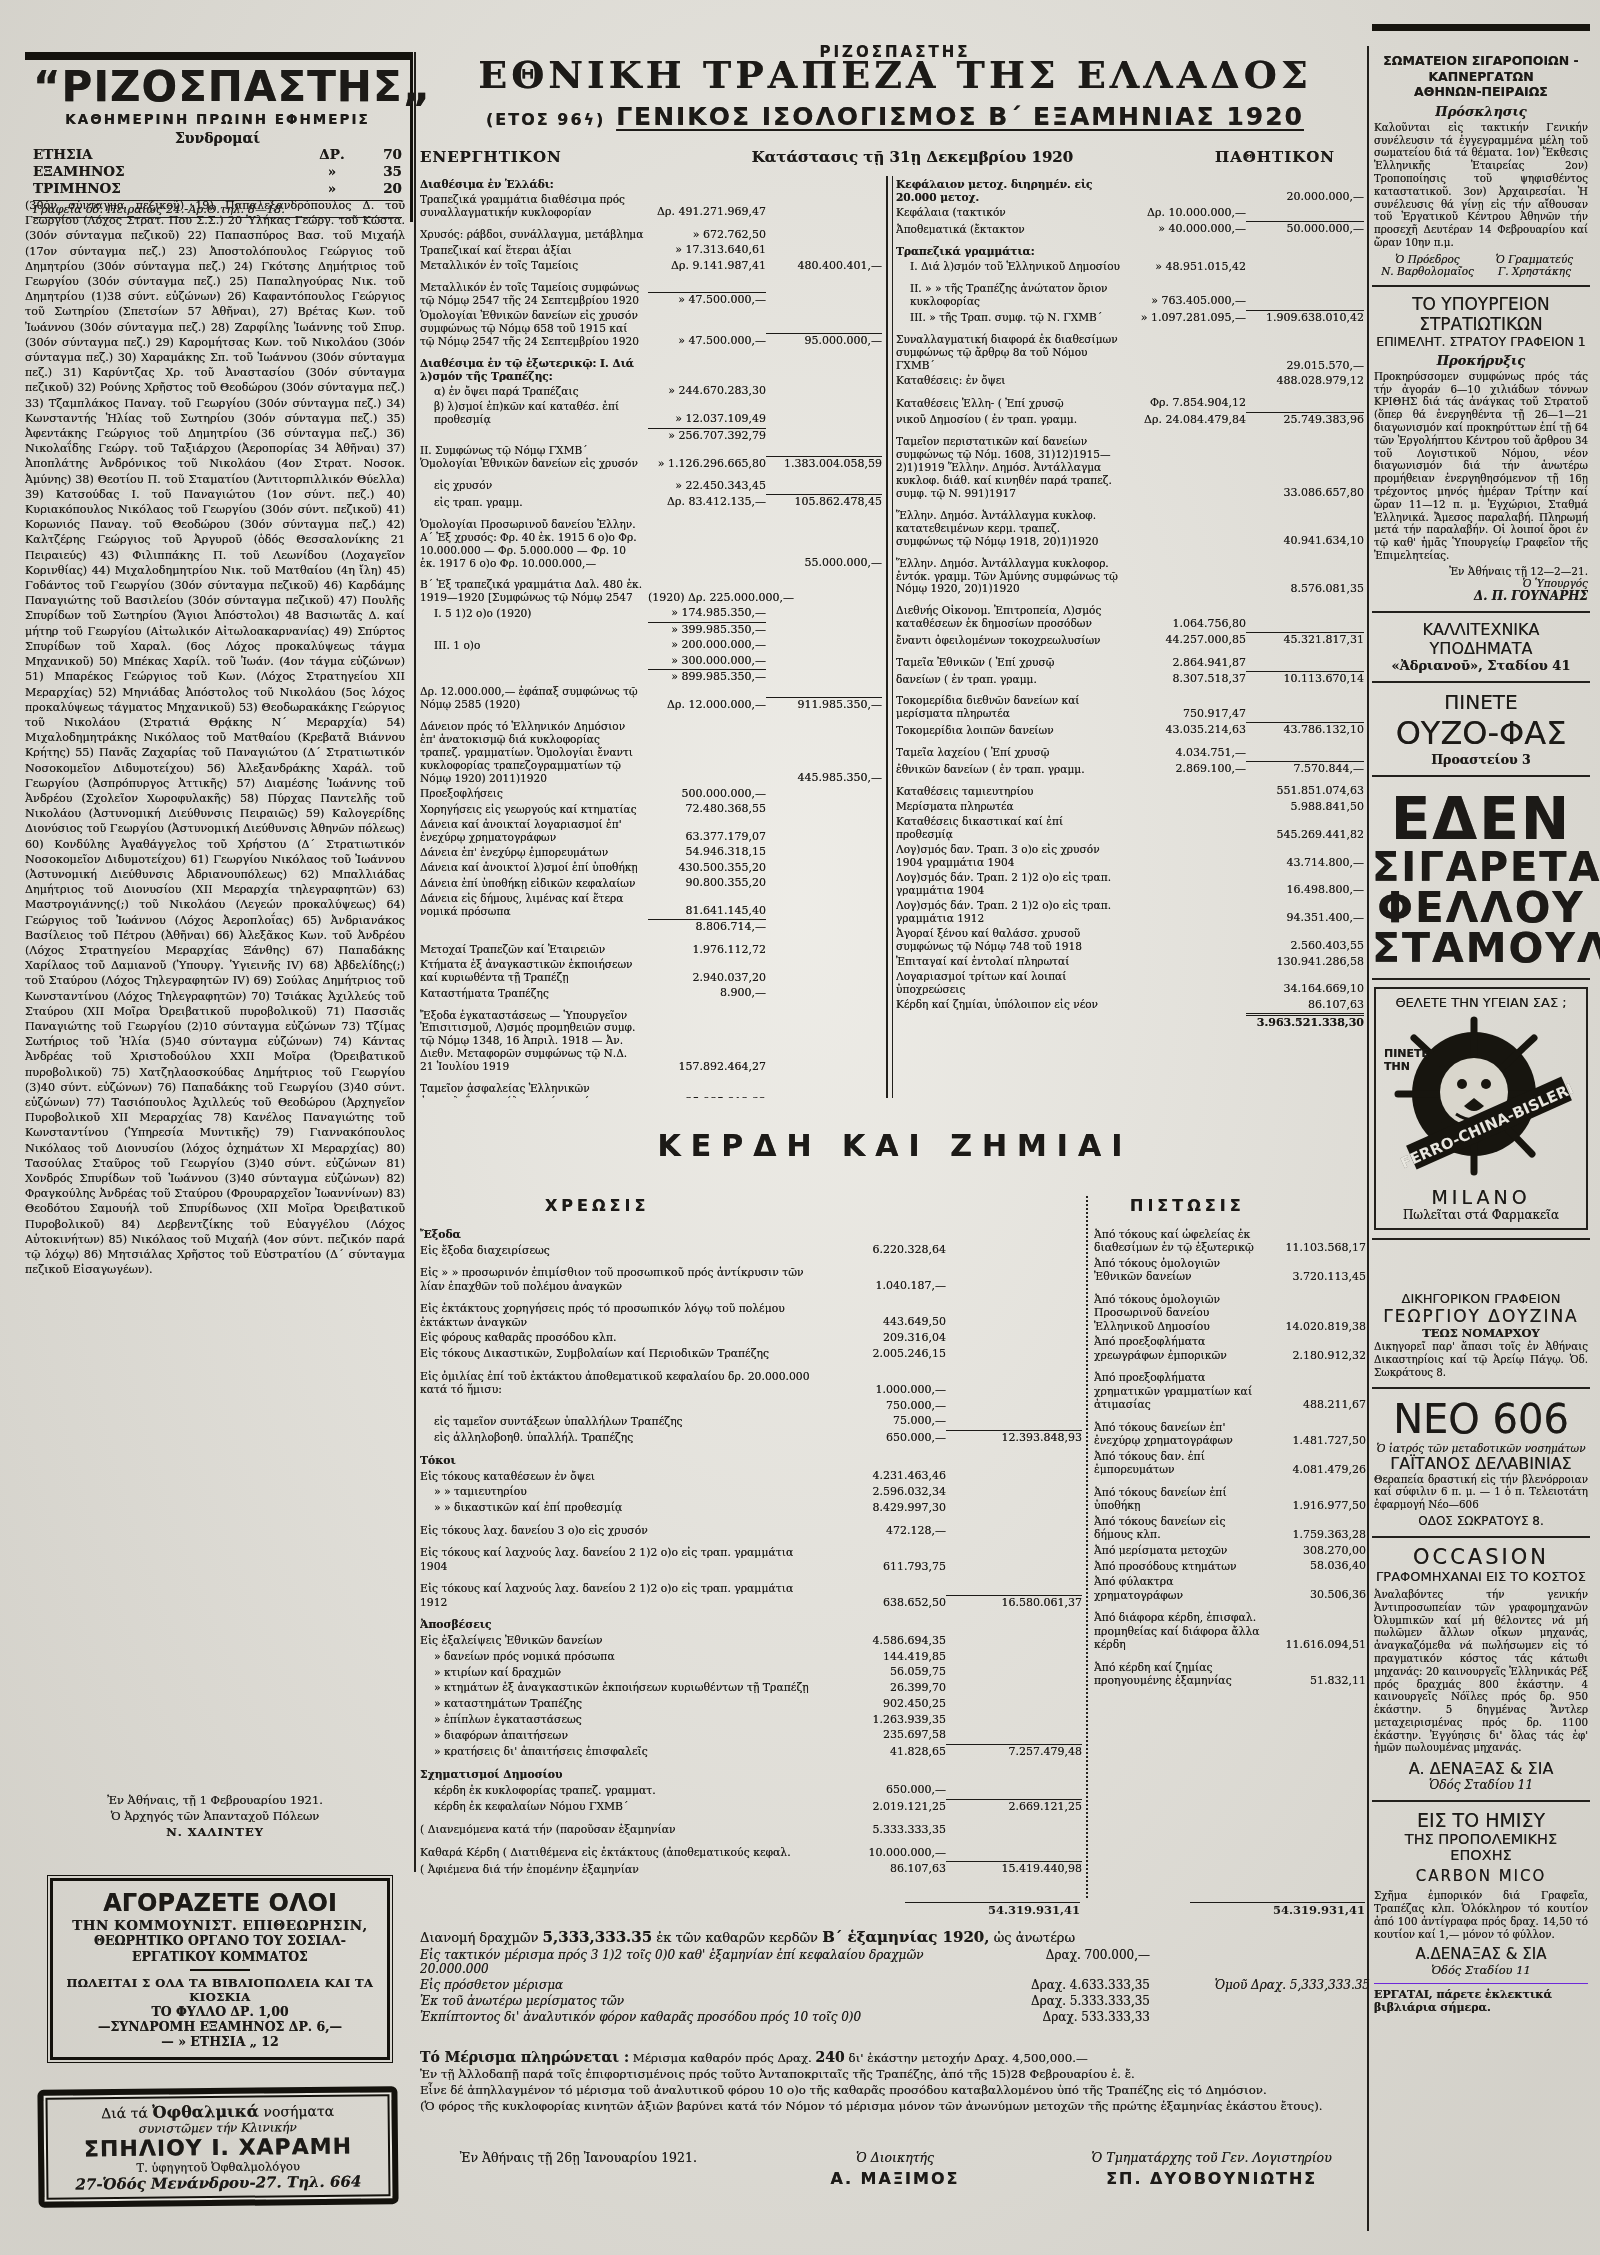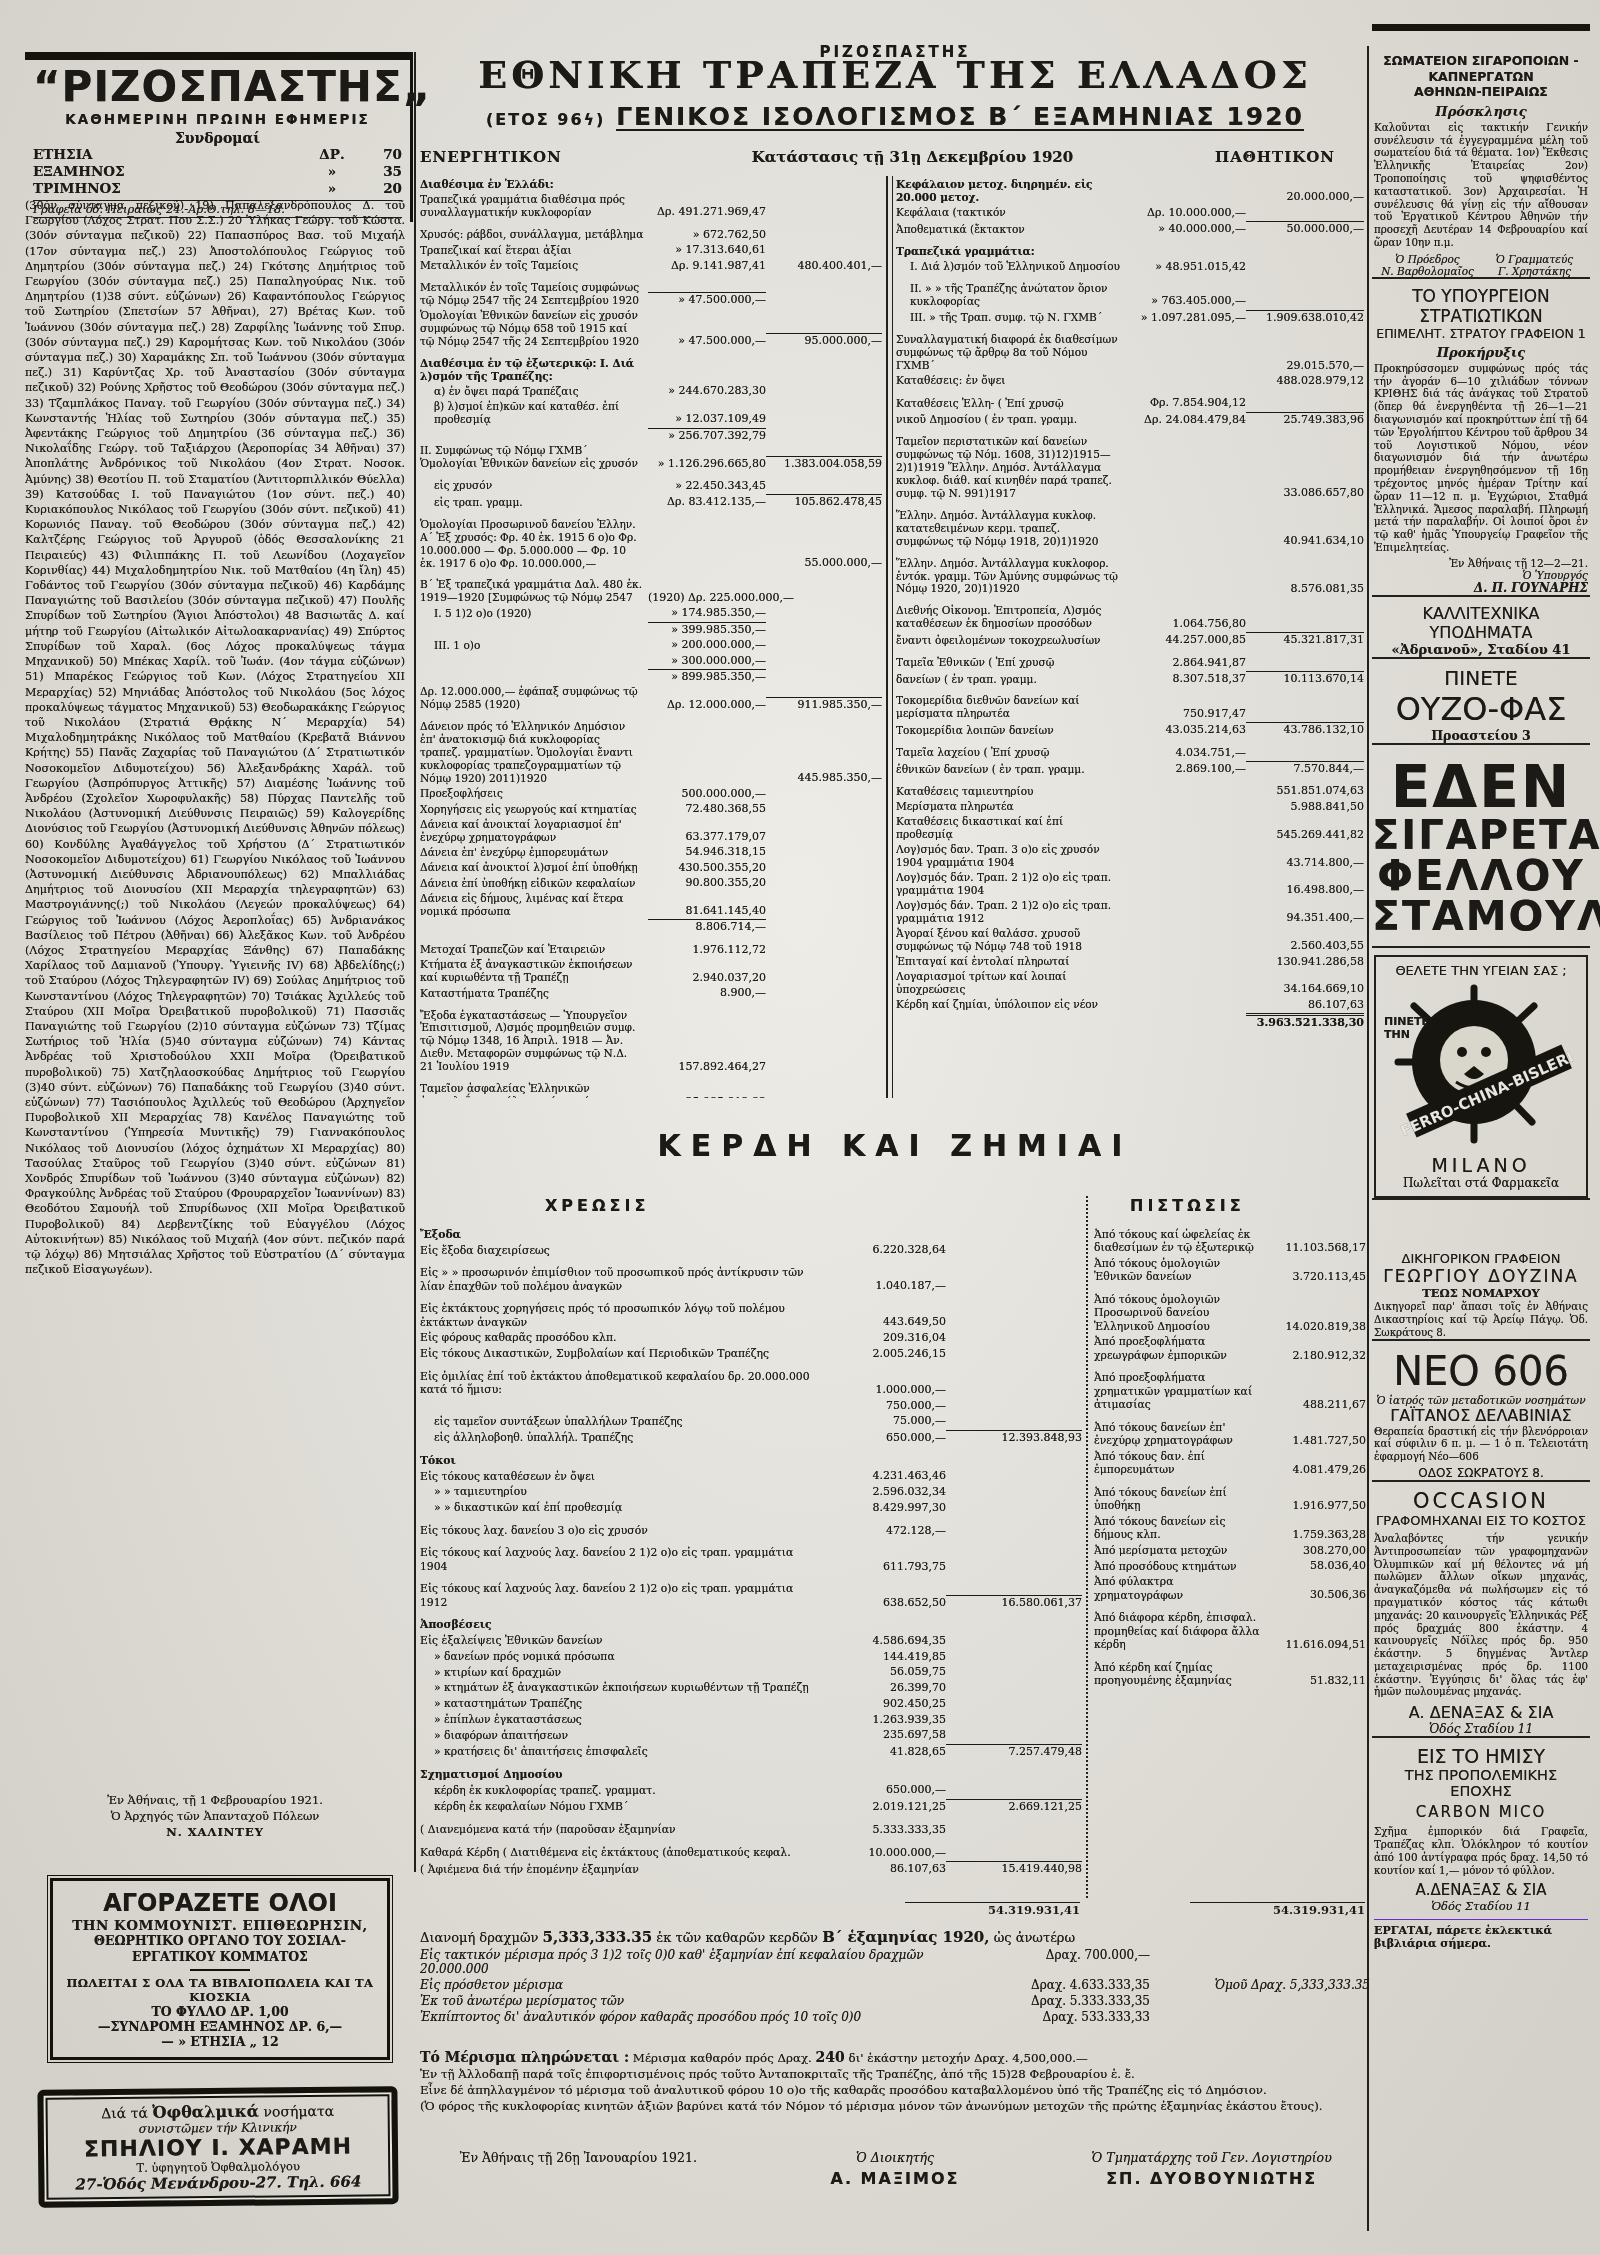--- a/index.html
+++ b/index.html
@@ -84,21 +84,21 @@
   #dist .dr .v{width:170px;text-align:right;white-space:nowrap;}
   #dist .dr .o{width:220px;text-align:right;font-style:italic;white-space:nowrap;}
   #notes{left:420px;top:2048px;width:950px;font-size:11.8px;line-height:1.35;}
   #notes .n1 b{font-size:14px;}
   #sigs{left:420px;top:2142px;width:950px;display:flex;font-size:12.5px;margin-top:8px;}
   #sigs .s{flex:1;text-align:center;}
   #sigs .role{font-style:italic;}
   #sigs .nm{font-family:"DejaVu Sans",sans-serif;font-weight:bold;font-size:16px;letter-spacing:2px;margin-top:4px;}
   
   #right-col{left:1372px;top:46px;width:218px;}
-  .rc{border-bottom:2px solid #22201c;padding:7px 2px 0 2px;}
+  .rc{border-bottom:2px solid #22201c;padding:7px 2px 8px 2px;}
   .rc .t1{font-family:"DejaVu Sans",sans-serif;font-weight:bold;font-size:12.5px;text-align:center;line-height:1.25;}
   .rc .t2{font-weight:bold;font-size:13px;text-align:center;font-style:italic;margin:4px 0 2px;}
   .rc .p{font-size:10.3px;line-height:12.8px;text-align:justify;}
   .rc .sigrow{display:flex;font-size:10.5px;font-style:italic;margin-top:4px;}
   .rc .sigrow div{flex:1;text-align:center;}
   .rc .big{font-family:"DejaVu Sans",sans-serif;font-weight:normal;text-align:center;}
   #eden{ text-align:center;padding:14px 0 10px;}
   #eden div{font-family:"DejaVu Sans",sans-serif;font-weight:bold;line-height:.98;letter-spacing:2px;}
   #eden .e1{font-size:58px;} #eden .e2{font-size:40px;} #eden .e3{font-size:42px;} #eden .e4{font-size:41px;}
   #bisleri .frame{border:2px solid #22201c;padding:6px 4px;position:relative;}

